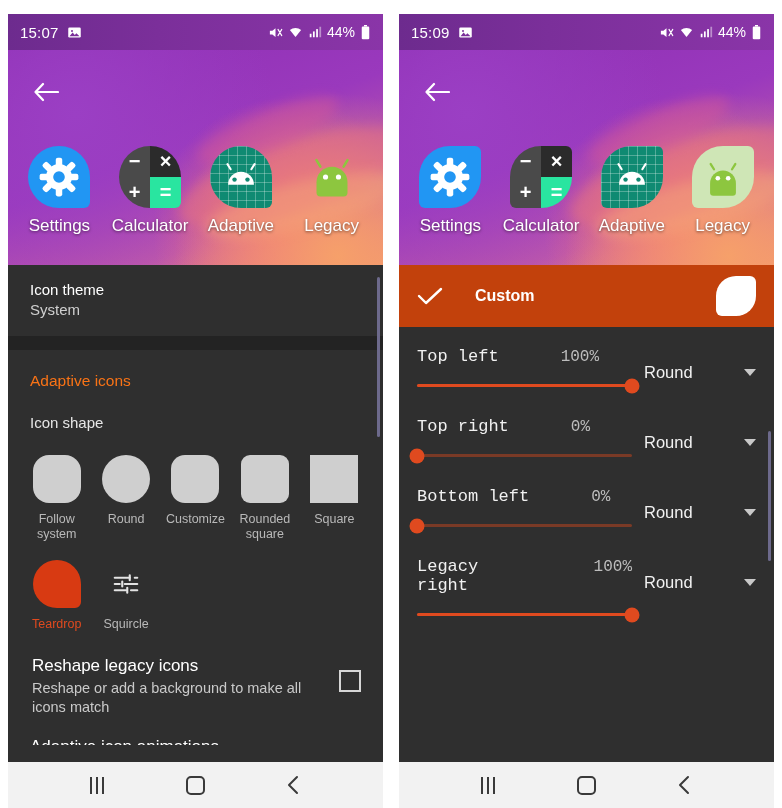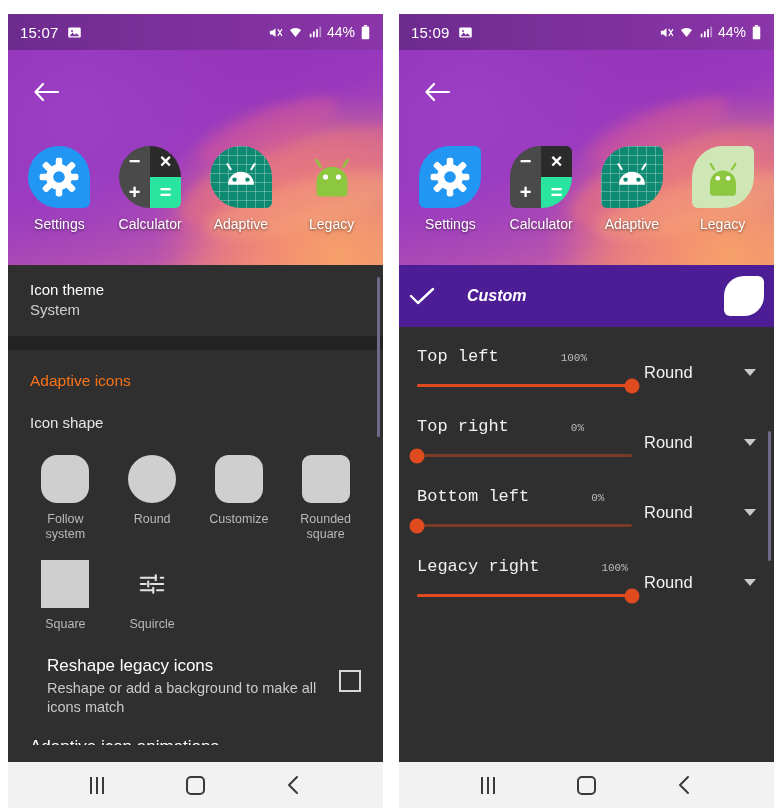--- a/index.html
+++ b/index.html
@@ -73,21 +73,21 @@
     position: absolute; left: 0; right: 0; top: 96px;
     display: flex; justify-content: space-around;
     padding: 0 6px; z-index: 2;
   }
   .iconcell { width: 80px; text-align: center; cursor: pointer; }
   .iconart {
     width: 62px; height: 62px; margin: 0 auto 8px auto;
     position: relative;
   }
   .iconlabel {
-    color: #fff; font-size: 14px;
+    color: #fff; font-size: 17px;
     text-shadow: 0 1px 3px rgba(0,0,0,.55);
     white-space: nowrap;
   }
 
   
   .sh-teardrop { border-radius: 50% 50% 6px 50%; }
   .sh-leaf     { border-radius: 50% 6px 50% 6px; }
   .sh-none     { border-radius: 0; background: none !important; }
 
   .art-settings { background: #2196f3; }
@@ -120,73 +120,72 @@
   .row-sub { color: #cfcfcf; font-size: 15px; margin-top: 3px; }
   .divider-dark { height: 14px; background: #232323; }
 
   .section-head {
     color: #f97316; font-size: 15.5px;
     padding: 22px 22px 0 22px; font-weight: 400;
   }
   .sub-head { color: #e6e6e6; font-size: 15px; padding: 24px 22px 0 22px; }
 
   .shapegrid {
-    display: grid; grid-template-columns: repeat(4, 1fr);
+    display: grid; grid-template-columns: repeat(5, 1fr);
     padding: 16px 14px 0 14px; row-gap: 4px;
   }
   .shapecell { text-align: center; padding: 8px 2px 6px 2px; cursor: pointer; }
   .swatch { width: 48px; height: 48px; margin: 0 auto 9px auto; background: #cfcfcf; }
   .sw-followsystem { border-radius: 16px; }
   .sw-round { border-radius: 50%; }
   .sw-squircle { border-radius: 14px; }
   .sw-roundedsquare { border-radius: 9px; }
   .sw-square { border-radius: 0; }
   .sw-teardrop { border-radius: 50% 50% 6px 50%; background: #d83a12; }
   .shapename { color: #b9b9b9; font-size: 12.5px; line-height: 15px; }
   .shapename.sel { color: #e04a1f; }
   .customize-art { width: 48px; height: 48px; margin: 0 auto 9px auto;
                    display: flex; align-items: center; justify-content: center; }
 
   .row-toggle {
     display: flex; align-items: flex-start; justify-content: space-between;
-    padding: 18px 22px 6px 39px; gap: 14px; cursor: pointer;
+    padding: 18px 22px 6px 24px; gap: 14px; cursor: pointer;
   }
   .rt-title { color: #fff; font-size: 17px; }
   .rt-sub { color: #c9c9c9; font-size: 14.5px; line-height: 19px; margin-top: 3px; max-width: 280px; }
   .checkbox { width: 22px; height: 22px; border: 2px solid #d6d6d6;
               flex: none; margin-top: 14px; }
   .row-cut { padding: 14px 22px 0 22px; color: #fff; font-size: 17px;
              overflow: hidden; height: 22px; }
 
   .scrollbar {
     position: absolute; right: 3px; width: 3px;
     background: #6d6a8c; border-radius: 2px;
   }
 
   
   .custom-head {
-    background: #4c1d95; height: 62px; flex: none;
-    display: flex; align-items: center; padding: 0 10px;
+    background: #c2410c; height: 62px; flex: none;
+    display: flex; align-items: center; padding: 0 18px;
     cursor: pointer;
-    font-style: italic;
   }
   .ch-check { width: 44px; display: flex; align-items: center; }
   .ch-label { color: #fff; font-size: 16px; font-weight: 700; flex: 1; margin-left: 14px; }
   .ch-shape { width: 40px; height: 40px; background: #fff; border-radius: 50% 6px 50% 6px; }
 
   
   .sliderlist { padding: 4px 0 0 0; }
   .sliderrow {
     display: flex; align-items: flex-start;
     padding: 16px 18px 14px 18px; gap: 12px;
   }
   .slcol { flex: 1; min-width: 0; }
   .sl-top { display: flex; align-items: baseline; font-family: Liberation Mono, monospace; }
   .sl-name { color: #f1f1f1; font-size: 17px; }
-  .sl-pct { color: #bdbdbd; font-size: 11px; margin-left: 62px; }
+  .sl-pct { color: #bdbdbd; font-size: 16px; margin-left: 62px; }
   .track {
     position: relative; height: 3px; background: #7a3a26;
     margin-top: 18px; border-radius: 2px; cursor: pointer;
   }
   .fill { position: absolute; left: 0; top: 0; bottom: 0; background: #e04a1f; border-radius: 2px; }
   .thumb {
     position: absolute; top: 50%; width: 15px; height: 15px;
     background: #e04a1f; border-radius: 50%; transform: translate(-50%, -50%);
   }
   .seldrop {
@@ -357,20 +356,24 @@
         <div class="shapecell">
           <div class="swatch sw-roundedsquare"></div>
           <div class="shapename" style="white-space:pre-line">Rounded
 square</div>
         </div>
         <div class="shapecell">
           <div class="swatch sw-square"></div>
           <div class="shapename" style="white-space:pre-line">Square</div>
         </div>
         <div class="shapecell">
+          <div class="swatch sw-teardrop"></div>
+          <div class="shapename sel" style="white-space:pre-line">Teardrop</div>
+        </div>
+        <div class="shapecell">
           <div class="customize-art">
             <svg width="30" height="30" viewBox="0 0 24 24" fill="none" stroke="#e3e3e3" stroke-width="1.7" stroke-linecap="round">
               <path d="M3 7h12M19 7h2M3 12h4M11 12h10M3 17h9M16 17h5"></path>
               <path d="M15 5v4M9 10v4M13 15v4"></path>
             </svg>
           </div>
           <div class="shapename" style="white-space:pre-line">Squircle</div>
         </div>
         <div></div>
       </div>

